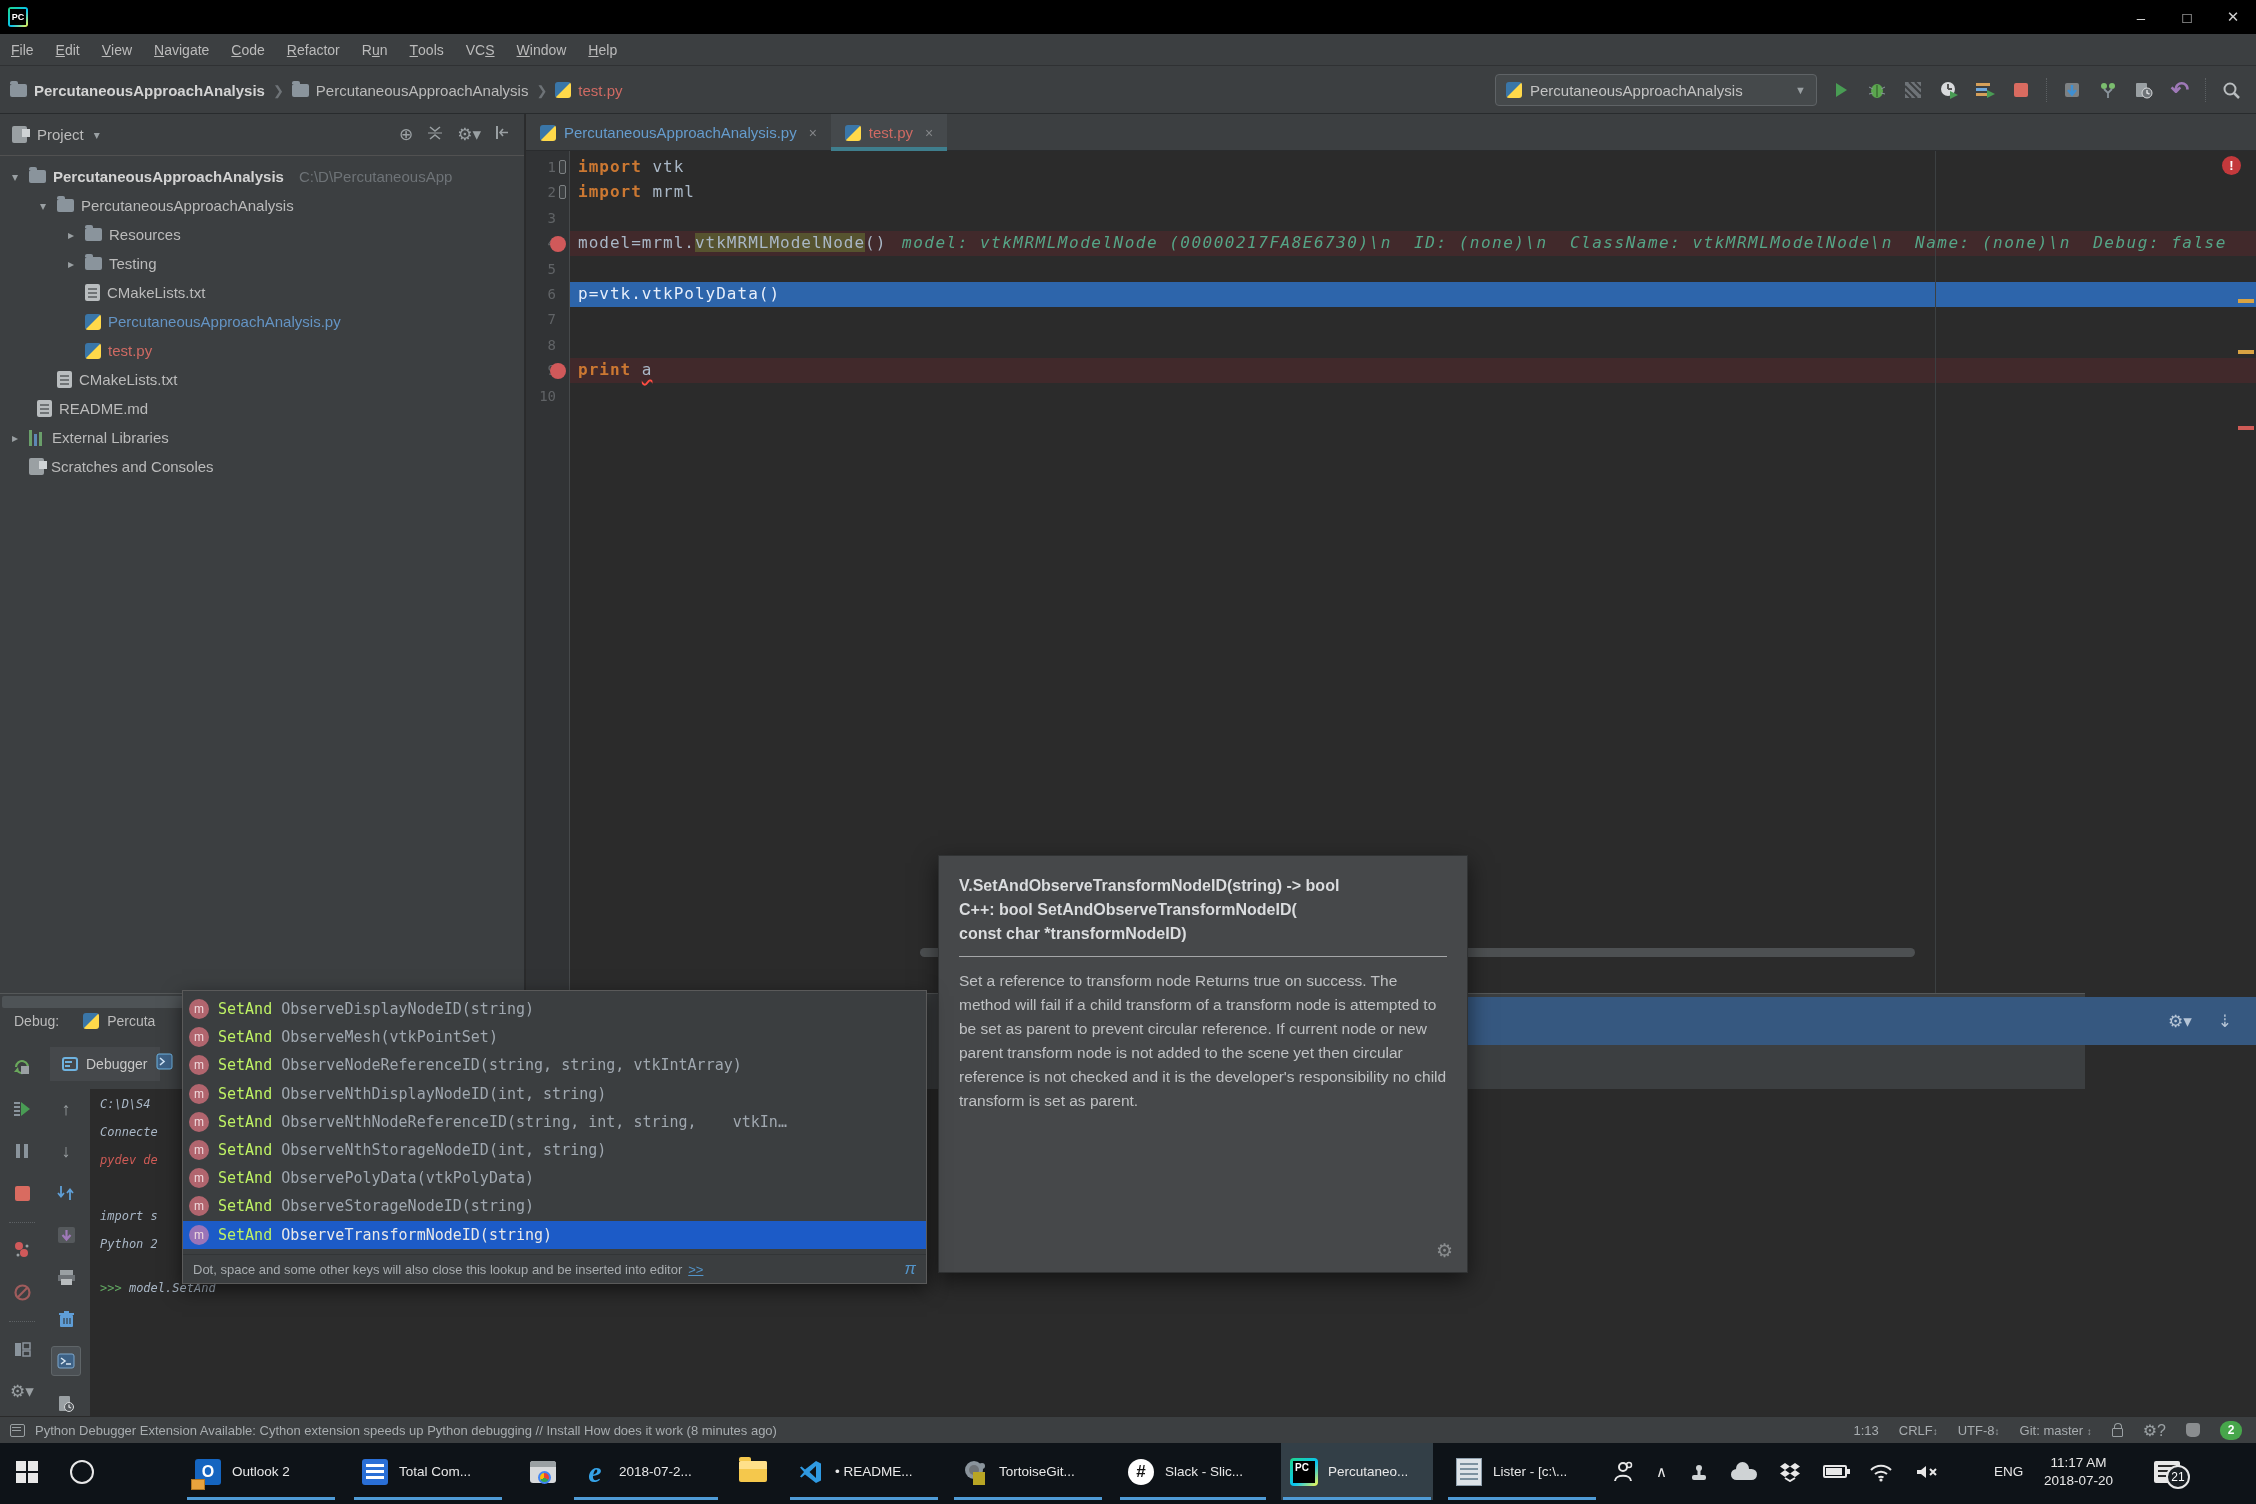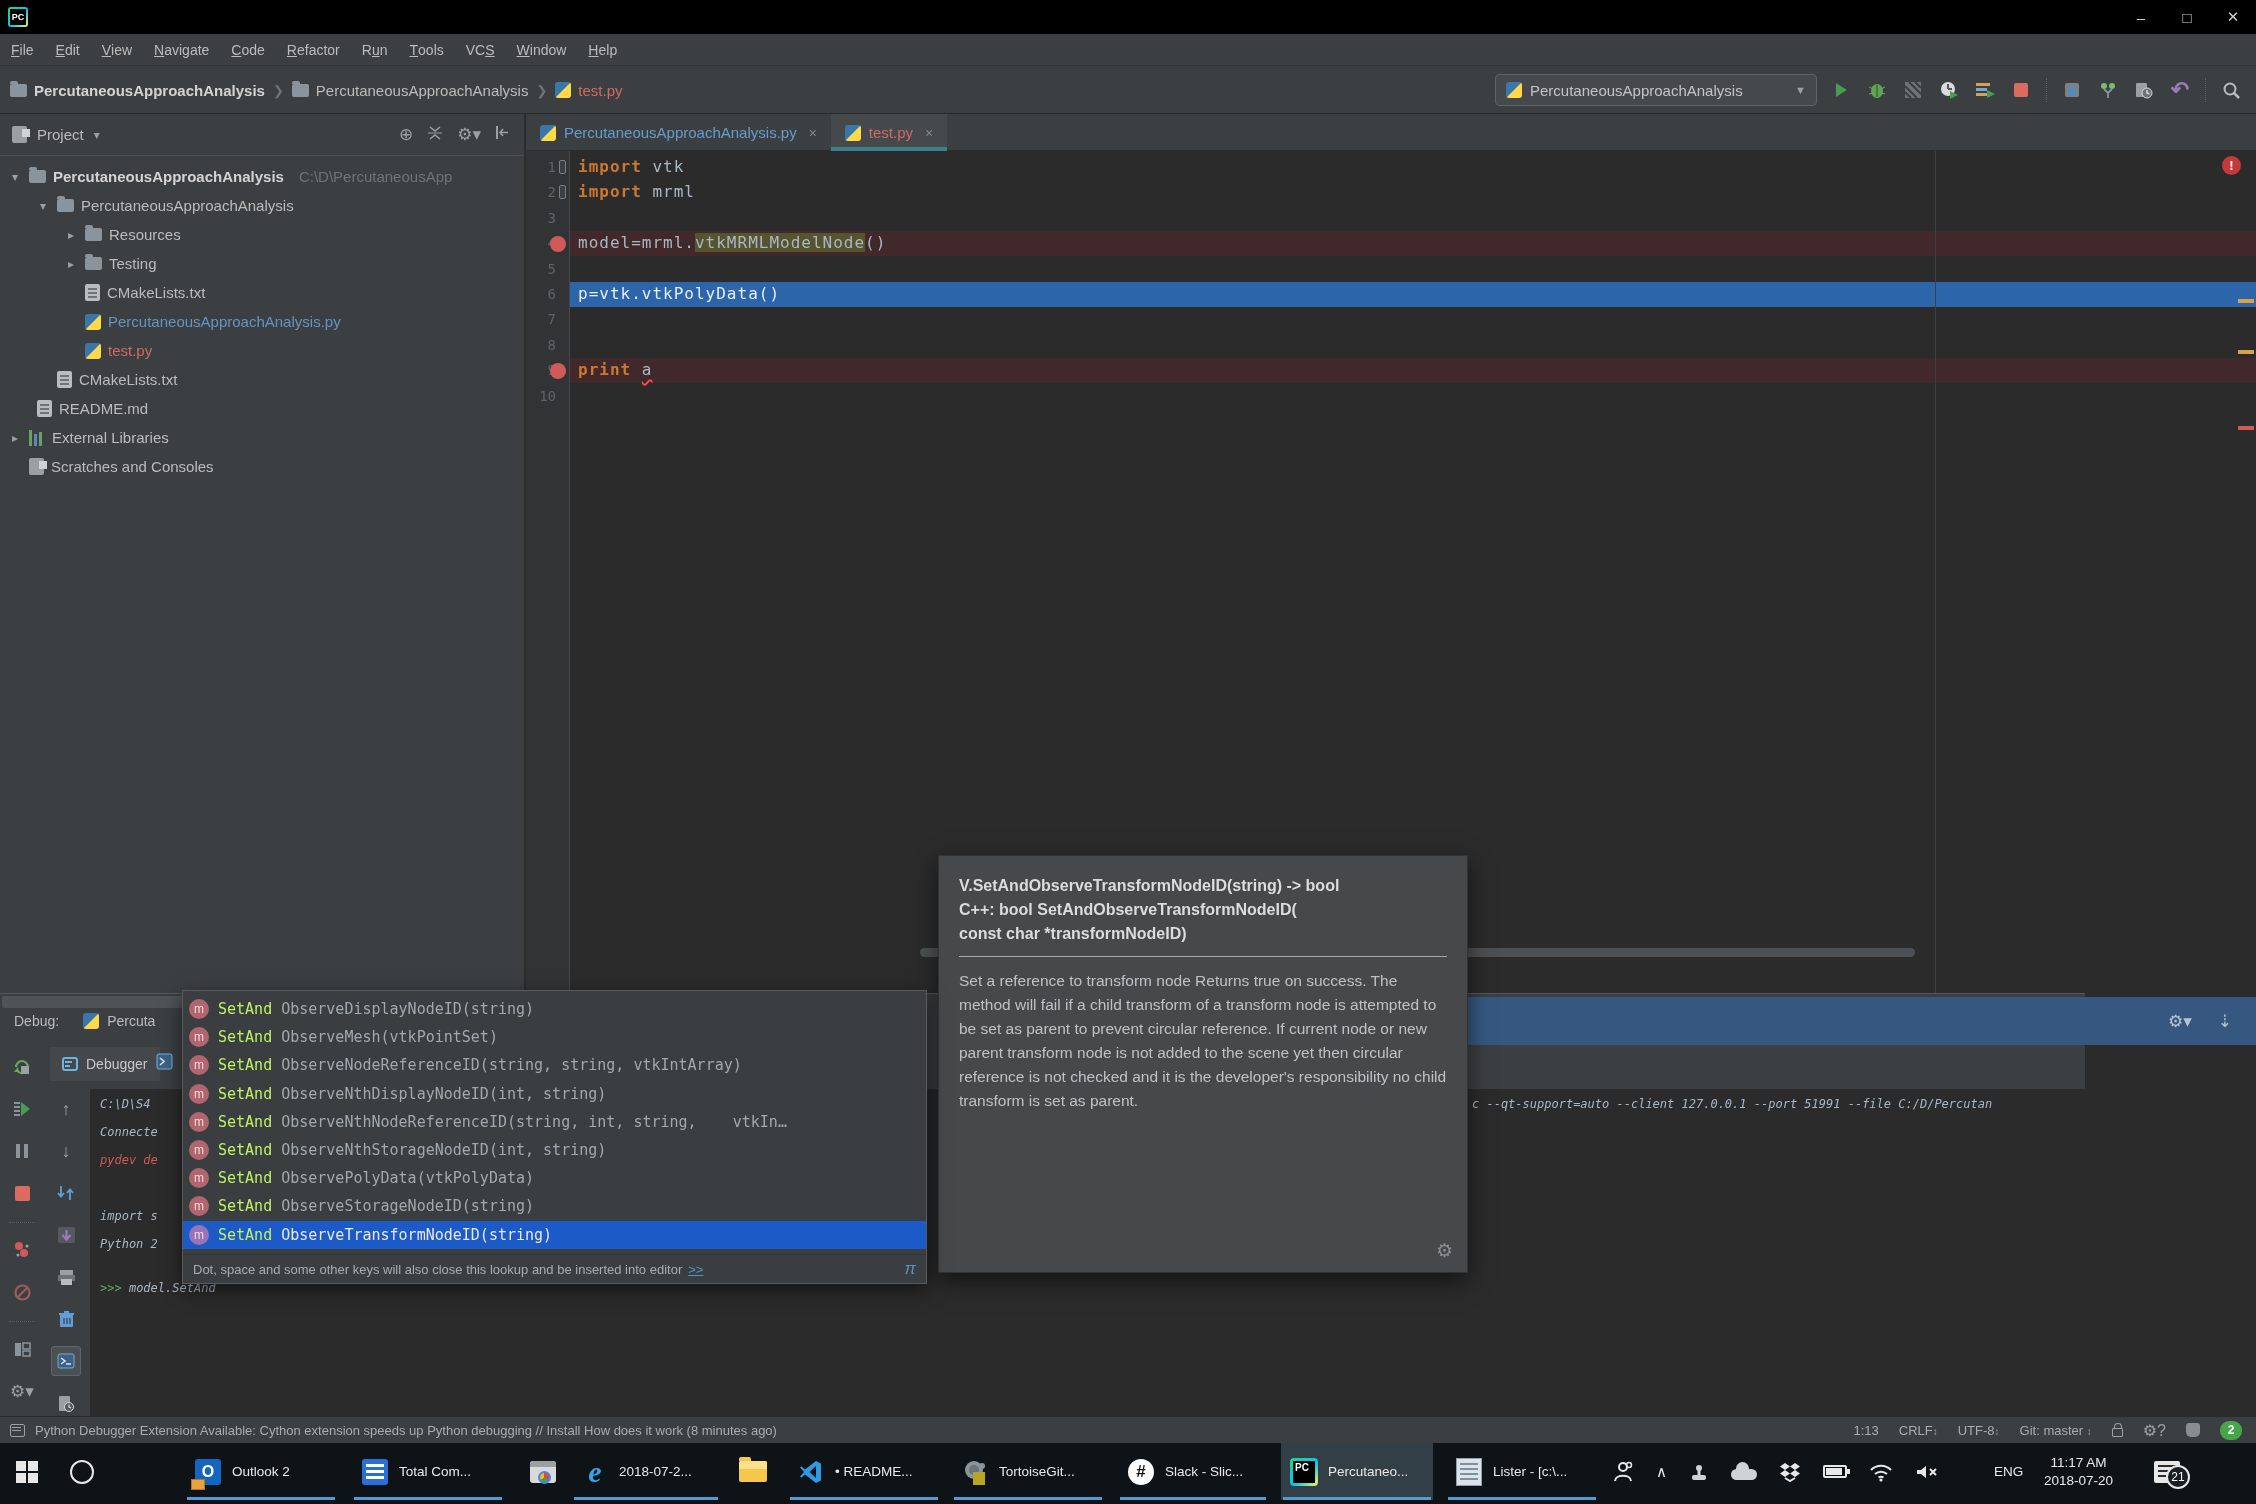--- a/index.html
+++ b/index.html
@@ -408,20 +408,21 @@
           <span class="code-text"><span class="tk-kw">import</span><span> vtk</span></span>
         </div>
         <div class="code-row" style="top: 66.4px;">
           <span class="code-text"><span class="tk-kw">import</span><span> mrml</span></span>
         </div>
         <div class="code-row" style="top: 91.8px;">
           <span class="code-text"></span>
         </div>
         <div class="code-row row-bp" style="top: 117.2px;">
           <span class="code-text"><span>model=mrml.</span><span class="tk-hl">vtkMRMLModelNode</span><span>()</span></span>
+          <span class="inline-debug">model: vtkMRMLModelNode (00000217FA8E6730)\n  ID: (none)\n  ClassName: vtkMRMLModelNode\n  Name: (none)\n  Debug: false</span>
         </div>
         <div class="code-row" style="top: 142.6px;">
           <span class="code-text"></span>
         </div>
         <div class="code-row row-exec" style="top: 168px;">
           <span class="code-text"><span>p=vtk.vtkPolyData()</span></span>
         </div>
         <div class="code-row" style="top: 193.4px;">
           <span class="code-text"></span>
         </div>
@@ -595,21 +596,20 @@
       </div>
     <div class="console-area">
       <div id="console-lines">
           <div class="cline" style="left: 10px; top: 8px; width: 82px; overflow: hidden;">C:\D\S4</div>
           <div class="cline" style="left: 10px; top: 36px; width: 82px; overflow: hidden;">Connecte</div>
           <div class="cline cred" style="left: 10px; top: 64px; width: 82px; overflow: hidden;">pydev de</div>
           <div class="cline" style="left: 10px; top: 92px; width: 82px; overflow: hidden;"></div>
           <div class="cline" style="left: 10px; top: 120px; width: 82px; overflow: hidden;">import s</div>
           <div class="cline" style="left: 10px; top: 148px; width: 82px; overflow: hidden;">Python 2</div>
         </div>
-      <div class="cline" style="left:1382px; top:8px; width:780px; overflow:hidden">c --qt-support=auto --client 127.0.0.1 --port 51991 --file C:/D/Percutan</div>
       <div class="cline" style="left:10px; top:192px"><span class="prompt-g">&gt;&gt;&gt;</span><span> </span><span>model.SetAnd</span></div>
     </div>
 
   </div>
 
   <div class="abs completion">
     <div id="citems">
         <div class="citem" style="top: 4px;"><span class="badge">m</span><span class="pfx">SetAnd</span><span>ObserveDisplayNodeID(string)</span></div>
         <div class="citem" style="top: 32.2px;"><span class="badge">m</span><span class="pfx">SetAnd</span><span>ObserveMesh(vtkPointSet)</span></div>
         <div class="citem" style="top: 60.4px;"><span class="badge">m</span><span class="pfx">SetAnd</span><span>ObserveNodeReferenceID(string, string, vtkIntArray)</span></div>

